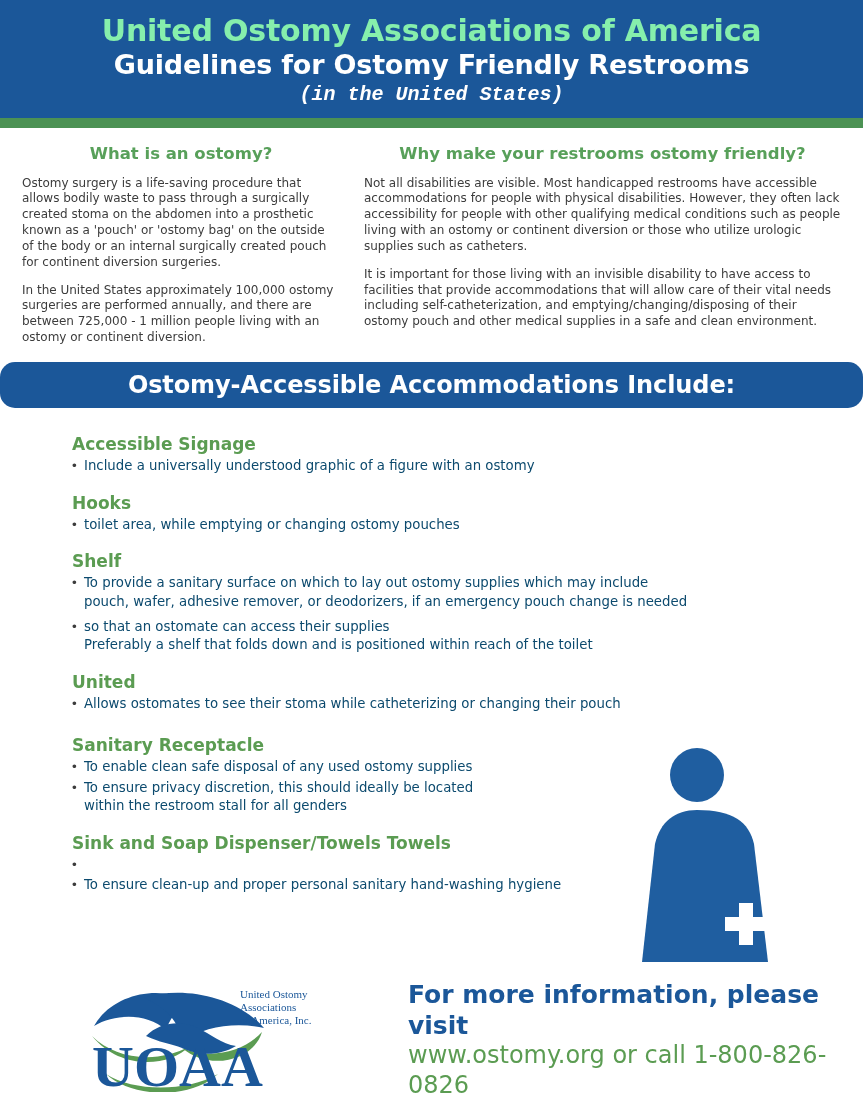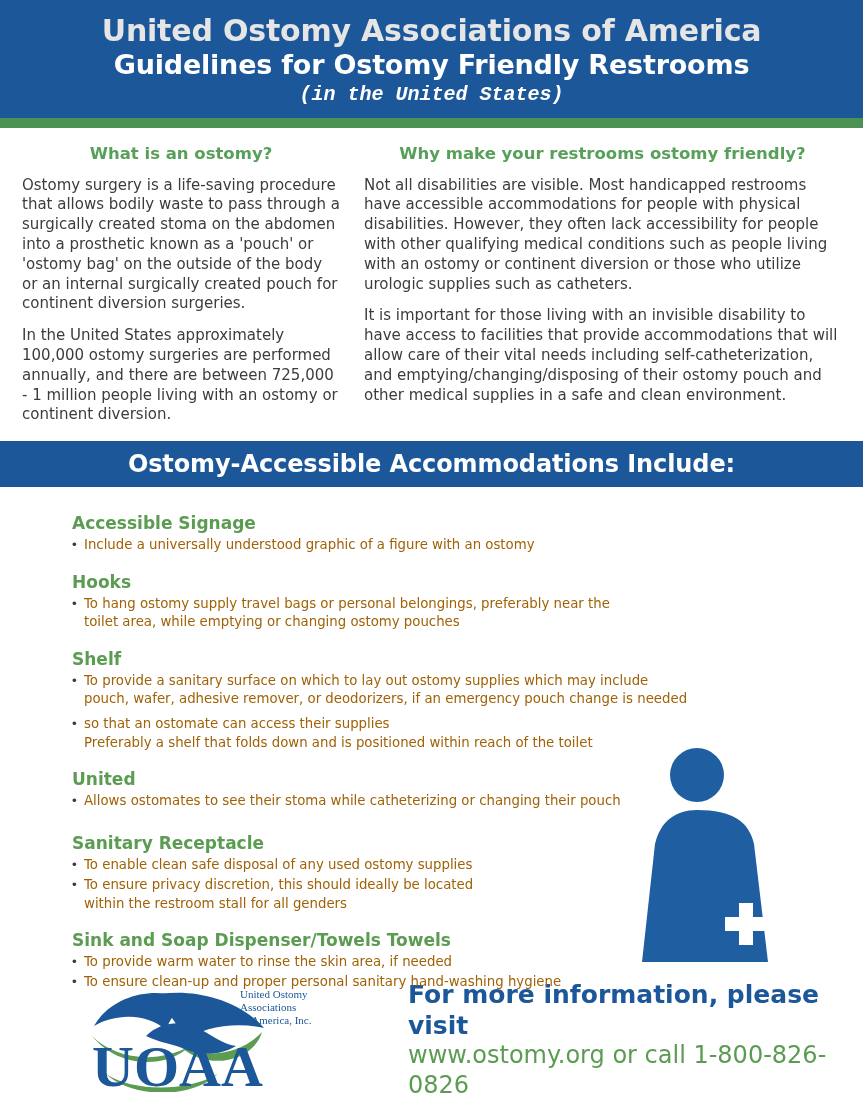--- a/index.html
+++ b/index.html
@@ -25,21 +25,21 @@
 
   
   .header {
     background: #1B5799;
     width: 100%;
     padding: 14px 0 10px 0;
     box-sizing: border-box;
     text-align: center;
   }
   .header-line1 {
-    color: #e5e5e5;
+    color: #86efac;
     font-size: 30px;
     font-weight: bold;
     letter-spacing: -0.2px;
     line-height: 1.16;
     font-family: "DejaVu Sans", sans-serif;
   }
   .header-line2 {
     color: #ffffff;
     font-size: 27px;
     font-weight: bold;
@@ -76,36 +76,37 @@
     color: #58a05a;
     font-weight: bold;
     font-size: 16.5px;
     text-align: center;
     margin: 0 0 13px 0;
     font-family: "DejaVu Sans", sans-serif;
   }
   .sec-head.left-head { text-align: center; }
 
   .body-p {
-    font-size: 15px;
+    font-size: 12px;
     line-height: 1.32;
     color: #3c3c3c;
     margin: 0 0 12px 0;
     font-family: "DejaVu Sans", sans-serif;
   }
   .body-p:last-child { margin-bottom: 0; }
 
   
   .band {
     background: #1B5799;
     width: 100%;
     text-align: center;
     padding: 9px 0 9px 0;
     box-sizing: border-box;
     margin-top: 10px;
+    border-radius: 15px;
   }
   .band-title {
     color: #ffffff;
     font-size: 24px;
     font-weight: bold;
     letter-spacing: -0.1px;
     font-family: "DejaVu Sans", sans-serif;
   }
 
   
@@ -130,21 +131,21 @@
   .bullet-dot {
     width: 12px;
     flex: none;
     font-size: 13.5px;
     line-height: 1.38;
     color: #3c3c3c;
   }
   .bullet-text {
     font-size: 13.3px;
     line-height: 1.38;
-    color: #a16207;
+    color: #0c4a6e;
     font-family: "DejaVu Sans", sans-serif;
   }
   .bullet-sub { display: block; }
 
   
   .gap-lg { margin-bottom: 22px; }
 
   
   .figure-wrap {
     position: absolute;
@@ -241,21 +242,20 @@
           <span class="bullet-sub">Include a universally understood graphic of a figure with an ostomy</span>
         </span>
       </div>
     </div>
 
     <div class="accom-group">
       <div class="accom-title">Hooks</div>
       <div class="bullet-row">
         <span class="bullet-dot">•</span>
         <span class="bullet-text">
-          <span class="bullet-sub">To hang ostomy supply travel bags or personal belongings, preferably near the</span>
           <span class="bullet-sub">toilet area, while emptying or changing ostomy pouches</span>
         </span>
       </div>
     </div>
 
     <div class="accom-group">
       <div class="accom-title">Shelf</div>
       <div class="bullet-row">
         <span class="bullet-dot">•</span>
         <span class="bullet-text">
@@ -296,23 +296,20 @@
           <span class="bullet-sub">To ensure privacy discretion, this should ideally be located</span>
           <span class="bullet-sub">within the restroom stall for all genders</span>
         </span>
       </div>
     </div>
 
     <div class="accom-group">
       <div class="accom-title">Sink and Soap Dispenser/Towels Towels</div>
       <div class="bullet-row">
         <span class="bullet-dot">•</span>
-        <span class="bullet-text">
-          <span class="bullet-sub">To provide warm water to rinse the skin area, if needed</span>
-        </span>
       </div>
       <div class="bullet-row">
         <span class="bullet-dot">•</span>
         <span class="bullet-text">
           <span class="bullet-sub">To ensure clean-up and proper personal sanitary hand-washing hygiene</span>
         </span>
       </div>
     </div>
 
   </div>

